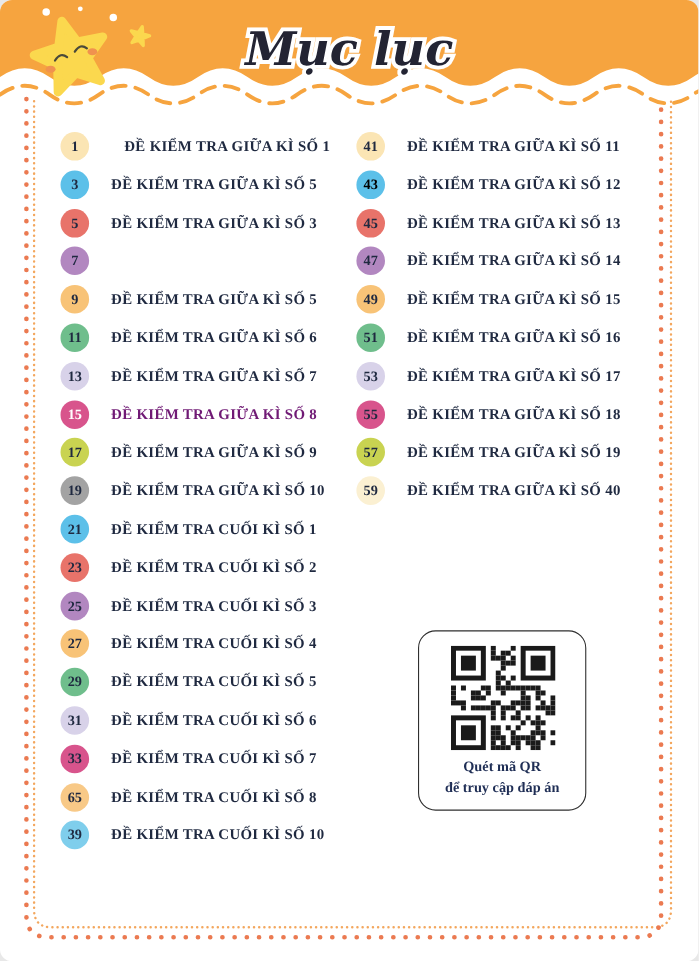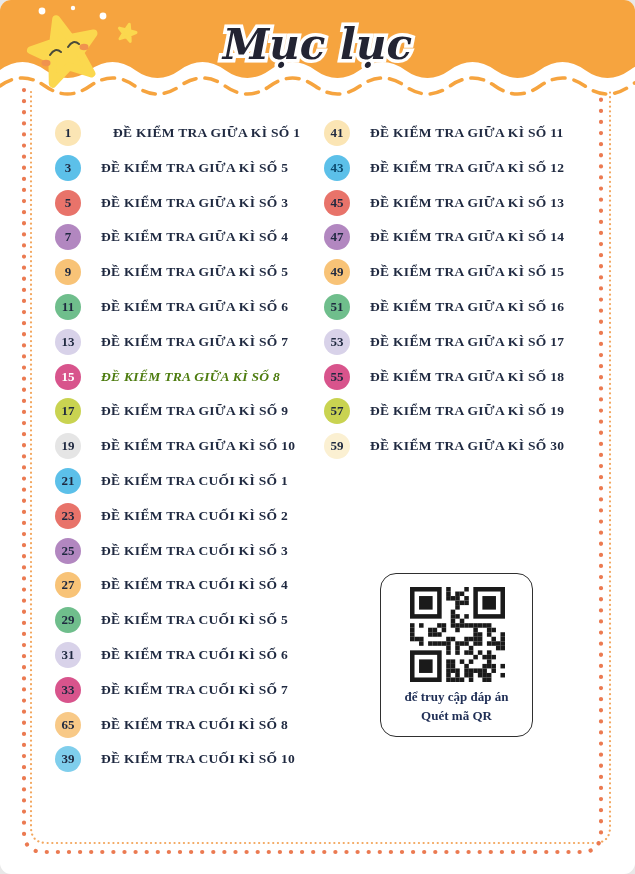--- a/index.html
+++ b/index.html
@@ -83,44 +83,43 @@
       <div class="toc-row">
         <span class="badge" style="background: rgb(92, 192, 233); color: rgb(31, 41, 64);">3</span>
         <span class="toc-label" style="color: rgb(31, 41, 64);">ĐỀ KIỂM TRA GIỮA KÌ SỐ 5</span>
       </div>
       <div class="toc-row">
         <span class="badge" style="background: rgb(232, 115, 106); color: rgb(31, 41, 64);">5</span>
         <span class="toc-label" style="color: rgb(31, 41, 64);">ĐỀ KIỂM TRA GIỮA KÌ SỐ 3</span>
       </div>
       <div class="toc-row">
         <span class="badge" style="background: rgb(178, 135, 192); color: rgb(31, 41, 64);">7</span>
-        <span class="toc-label" style="color: rgb(31, 41, 64);">ĐỀ KIỂM TRA GIỮA KÌ SỐ 4</span>
       </div>
       <div class="toc-row">
         <span class="badge" style="background: rgb(248, 195, 119); color: rgb(31, 41, 64);">9</span>
         <span class="toc-label" style="color: rgb(31, 41, 64);">ĐỀ KIỂM TRA GIỮA KÌ SỐ 5</span>
       </div>
       <div class="toc-row">
         <span class="badge" style="background: rgb(111, 190, 140); color: rgb(31, 41, 64);">11</span>
         <span class="toc-label" style="color: rgb(31, 41, 64);">ĐỀ KIỂM TRA GIỮA KÌ SỐ 6</span>
       </div>
       <div class="toc-row">
         <span class="badge" style="background: rgb(216, 210, 233); color: rgb(31, 41, 64);">13</span>
         <span class="toc-label" style="color: rgb(31, 41, 64);">ĐỀ KIỂM TRA GIỮA KÌ SỐ 7</span>
       </div>
       <div class="toc-row">
         <span class="badge" style="background: rgb(216, 84, 140); color: #ffffff; font-family: Liberation Serif, serif;">15</span>
-        <span class="toc-label" style="color: #4d7c0f; font-style: italic;">ĐỀ KIỂM TRA GIỮA KÌ SỐ 8</span>
+        <span class="toc-label" style="color: #701a75;">ĐỀ KIỂM TRA GIỮA KÌ SỐ 8</span>
       </div>
       <div class="toc-row">
         <span class="badge" style="background: rgb(201, 211, 81); color: rgb(31, 41, 64);">17</span>
         <span class="toc-label" style="color: rgb(31, 41, 64);">ĐỀ KIỂM TRA GIỮA KÌ SỐ 9</span>
       </div>
       <div class="toc-row">
-        <span class="badge" style="background: #e5e5e5; color: rgb(31, 41, 64);">19</span>
+        <span class="badge" style="background: #a3a3a3; color: rgb(31, 41, 64);">19</span>
         <span class="toc-label" style="color: rgb(31, 41, 64);">ĐỀ KIỂM TRA GIỮA KÌ SỐ 10</span>
       </div>
       <div class="toc-row">
         <span class="badge" style="background: rgb(92, 192, 233); color: rgb(31, 41, 64);">21</span>
         <span class="toc-label" style="color: rgb(31, 41, 64);">ĐỀ KIỂM TRA CUỐI KÌ SỐ 1</span>
       </div>
       <div class="toc-row">
         <span class="badge" style="background: rgb(232, 115, 106); color: rgb(31, 41, 64);">23</span>
         <span class="toc-label" style="color: rgb(31, 41, 64);">ĐỀ KIỂM TRA CUỐI KÌ SỐ 2</span>
       </div>
@@ -152,21 +151,21 @@
         <span class="badge" style="background: rgb(127, 206, 236); color: rgb(31, 41, 64);">39</span>
         <span class="toc-label" style="color: rgb(31, 41, 64);">ĐỀ KIỂM TRA CUỐI KÌ SỐ 10</span>
       </div>
     </div>
   <div class="toc-col" id="col-right">
       <div class="toc-row">
         <span class="badge" style="background: rgb(251, 229, 180); color: rgb(31, 41, 64);">41</span>
         <span class="toc-label" style="color: rgb(31, 41, 64);">ĐỀ KIỂM TRA GIỮA KÌ SỐ 11</span>
       </div>
       <div class="toc-row">
-        <span class="badge" style="background: rgb(92, 192, 233); color: #0c4a6e;">43</span>
+        <span class="badge" style="background: rgb(92, 192, 233); color: #000000;">43</span>
         <span class="toc-label" style="color: rgb(31, 41, 64);">ĐỀ KIỂM TRA GIỮA KÌ SỐ 12</span>
       </div>
       <div class="toc-row">
         <span class="badge" style="background: rgb(232, 115, 106); color: rgb(31, 41, 64);">45</span>
         <span class="toc-label" style="color: rgb(31, 41, 64);">ĐỀ KIỂM TRA GIỮA KÌ SỐ 13</span>
       </div>
       <div class="toc-row">
         <span class="badge" style="background: rgb(178, 135, 192); color: rgb(31, 41, 64);">47</span>
         <span class="toc-label" style="color: rgb(31, 41, 64);">ĐỀ KIỂM TRA GIỮA KÌ SỐ 14</span>
       </div>
@@ -185,21 +184,21 @@
       <div class="toc-row">
         <span class="badge" style="background: rgb(216, 84, 140); color: rgb(31, 41, 64);">55</span>
         <span class="toc-label" style="color: rgb(31, 41, 64);">ĐỀ KIỂM TRA GIỮA KÌ SỐ 18</span>
       </div>
       <div class="toc-row">
         <span class="badge" style="background: rgb(201, 211, 81); color: rgb(31, 41, 64);">57</span>
         <span class="toc-label" style="color: rgb(31, 41, 64);">ĐỀ KIỂM TRA GIỮA KÌ SỐ 19</span>
       </div>
       <div class="toc-row">
         <span class="badge" style="background: rgb(251, 240, 210); color: rgb(31, 41, 64);">59</span>
-        <span class="toc-label" style="color: rgb(31, 41, 64);">ĐỀ KIỂM TRA GIỮA KÌ SỐ 30</span>
+        <span class="toc-label" style="color: rgb(31, 41, 64);">ĐỀ KIỂM TRA GIỮA KÌ SỐ 40</span>
       </div>
     </div>
 
   <div id="qr-box">
     <svg id="qr" width="95" height="95" viewBox="0 0 21 21">
         <rect x="8" y="0" width="1" height="1" fill="#1A1A1A"></rect>
         <rect x="12" y="0" width="1" height="1" fill="#1A1A1A"></rect>
         <rect x="8" y="1" width="1" height="1" fill="#1A1A1A"></rect>
         <rect x="10" y="1" width="1" height="1" fill="#1A1A1A"></rect>
         <rect x="11" y="1" width="1" height="1" fill="#1A1A1A"></rect>
@@ -327,17 +326,17 @@
         <rect x="1" y="1" width="5" height="5" fill="#fff"></rect>
         <rect x="2" y="2" width="3" height="3" fill="#1A1A1A"></rect>
         <rect x="14" y="0" width="7" height="7" fill="#1A1A1A"></rect>
         <rect x="15" y="1" width="5" height="5" fill="#fff"></rect>
         <rect x="16" y="2" width="3" height="3" fill="#1A1A1A"></rect>
         <rect x="0" y="14" width="7" height="7" fill="#1A1A1A"></rect>
         <rect x="1" y="15" width="5" height="5" fill="#fff"></rect>
         <rect x="2" y="16" width="3" height="3" fill="#1A1A1A"></rect>
       </svg>
     <div class="qr-caption" style="color: rgb(31, 46, 85);">
+      <div>Quét mã QR</div>
       <div>để truy cập đáp án</div>
-      <div>Quét mã QR</div>
     </div>
   </div>
 </div>
 
 </body></html>

